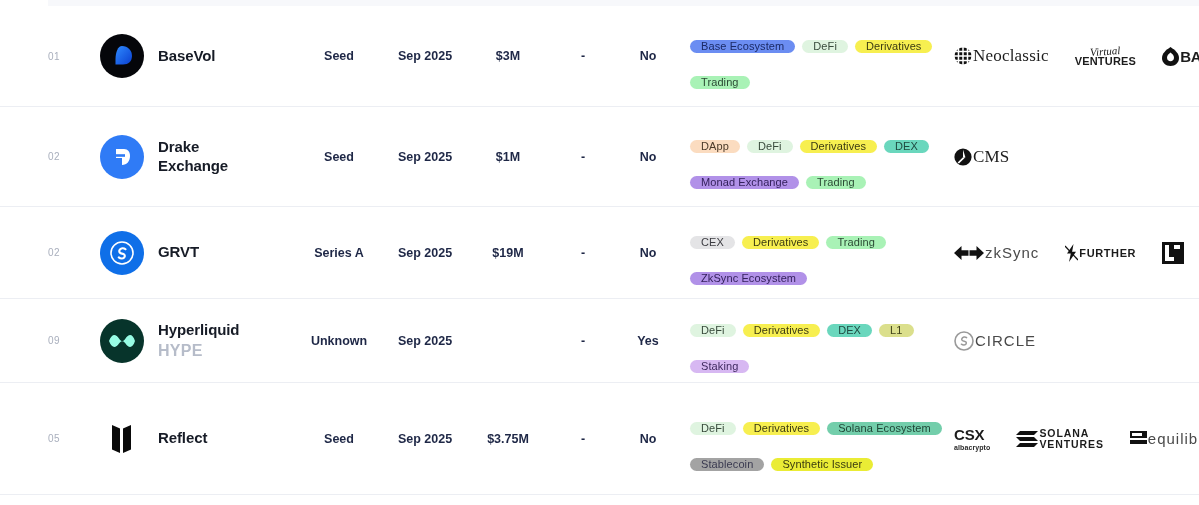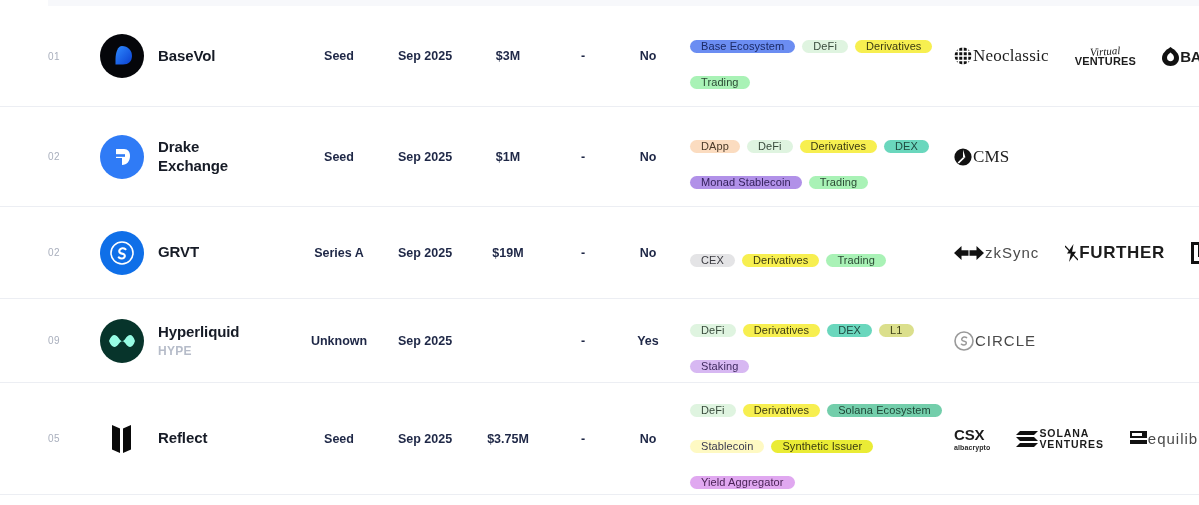--- a/index.html
+++ b/index.html
@@ -83,21 +83,21 @@
 
   .proj-text { display: flex; flex-direction: column; gap: 2px; min-width: 0; justify-content: center; }
   .proj-name {
     font-size: 15px;
     font-weight: 700;
     color: #161b26;
     line-height: 1.25;
     letter-spacing: -.1px;
   }
   .proj-ticker {
-    font-size: 12px;
+    font-size: 16px;
     font-weight: 600;
     color: #b6bcc9;
     letter-spacing: .3px;
   }
 
   .c-round, .c-date, .c-amount, .c-valuation, .c-token {
     font-size: 12.5px;
     font-weight: 700;
     color: #1e2746;
     text-align: center;
@@ -159,21 +159,21 @@
     color: #1c1c1c;
     letter-spacing: -.2px;
   }
   .inv-name.serif {
     font-family: "Liberation Serif", serif;
     font-weight: 400;
     font-size: 17px;
     letter-spacing: .2px;
   }
   .inv-name.condensed {
-    font-size: 17px;
+    font-size: 11px;
     letter-spacing: .6px;
     text-align: center;
   }
   .inv-name.light {
     font-weight: 500;
     font-size: 15px;
     letter-spacing: 1px;
     color: #4a4a4a;
   }
   .inv-sub {
@@ -287,21 +287,21 @@
       <div class="c-round">Seed</div>
       <div class="c-date">Sep 2025</div>
       <div class="c-amount">$1M</div>
       <div class="c-valuation">-</div>
       <div class="c-token">No</div>
       <div class="c-tags">
           <span class="tag" style="background:#fbdcc0;color:#4b3a29">DApp</span>
           <span class="tag" style="background:#dff4e0;color:#384a3b">DeFi</span>
           <span class="tag" style="background:#f7ef50;color:#3b3a12">Derivatives</span>
           <span class="tag" style="background:#6ad7bd;color:#1f4a40">DEX</span>
-          <span class="tag" style="background:#b191e8;color:#34215c">Monad Stablecoin</span>
+          <span class="tag" style="background:#b191e8;color:#34215c">Monad Exchange</span>
           <span class="tag" style="background:#a9f2b6;color:#2b4a34">Trading</span>
         </div>
       <div class="c-investors">
           <span class="inv">
             <span class="inv-mark">
         <svg width="18" height="18" viewBox="0 0 18 18">
                 <circle cx="9" cy="9" r="8.6" fill="#111"></circle>
         <path d="M9 1.5 L11.4 9.2 L9 9.2 Z" fill="#fff"></path>
                 <path d="M3.6 14.6 L9 9.2 L11.4 9.2 L5 15.6 Z" fill="#fff"></path>
               </svg>
@@ -326,20 +326,21 @@
       </div>
       <div class="c-round">Series A</div>
       <div class="c-date">Sep 2025</div>
       <div class="c-amount">$19M</div>
       <div class="c-valuation">-</div>
       <div class="c-token">No</div>
       <div class="c-tags">
           <span class="tag" style="background:#e4e4e6;color:#3c3c42">CEX</span>
           <span class="tag" style="background:#f7ef50;color:#3b3a12">Derivatives</span>
           <span class="tag" style="background:#a9f2b6;color:#2b4a34">Trading</span>
+          <span class="tag" style="background:#b191e8;color:#34215c">ZkSync Ecosystem</span>
         </div>
       <div class="c-investors">
           <span class="inv">
             <span class="inv-mark">
         <svg width="30" height="16" viewBox="0 0 30 16">
                 <path d="M0 8 L7.5 1 L7.5 5.2 L14.5 5.2 L14.5 10.8 L7.5 10.8 L7.5 15 Z" fill="#111"></path>
         <path d="M30 8 L22.5 15 L22.5 10.8 L15.5 10.8 L15.5 5.2 L22.5 5.2 L22.5 1 Z" fill="#111"></path>
               </svg>
             </span>
             <span class="inv-name light">zkSync</span>
@@ -418,23 +419,22 @@
       </div>
       <div class="c-round">Seed</div>
       <div class="c-date">Sep 2025</div>
       <div class="c-amount">$3.75M</div>
       <div class="c-valuation">-</div>
       <div class="c-token">No</div>
       <div class="c-tags">
           <span class="tag" style="background:#dff4e0;color:#384a3b">DeFi</span>
           <span class="tag" style="background:#f7ef50;color:#3b3a12">Derivatives</span>
           <span class="tag" style="background:#73ceab;color:#1f4636">Solana Ecosystem</span>
-          <span class="tag" style="background:#fef9c3;color:#3a3a50">Stablecoin</span>
+          <span class="tag" style="background:#a3a3a3;color:#3a3a50">Stablecoin</span>
           <span class="tag" style="background:#eaec35;color:#3a3b10">Synthetic Issuer</span>
-          <span class="tag" style="background:#e0a8f0;color:#4a2356">Yield Aggregator</span>
         </div>
       <div class="c-investors">
           <span class="inv">
             <span class="inv-name ">CSX<span class="inv-sub">albacrypto</span></span>
           </span>
           <span class="inv">
             <span class="inv-mark">
         <svg width="22" height="18" viewBox="0 0 22 18">
         <path d="M4 1 H22 L18 5 H0 Z" fill="#111"></path>
                 <path d="M0 7 H18 L22 11 H4 Z" fill="#111"></path>

